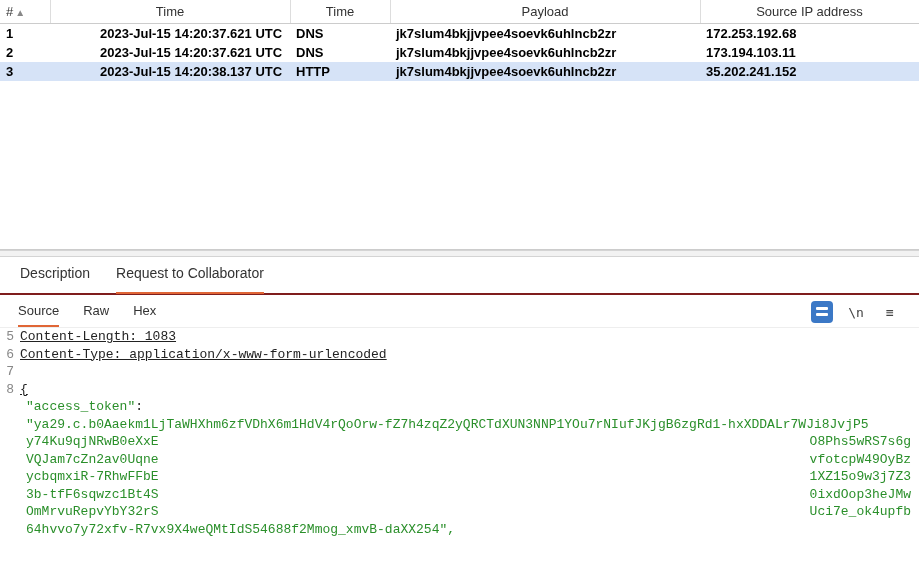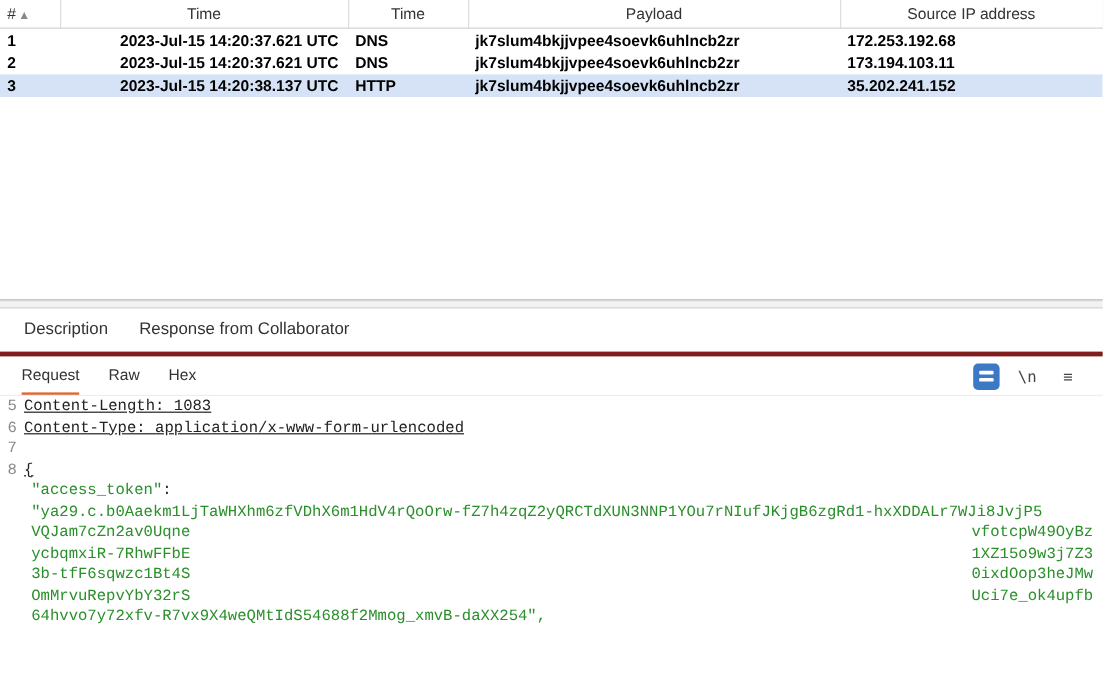--- a/index.html
+++ b/index.html
@@ -59,21 +59,21 @@
     .divider-bar {
       height: 7px;
       background: #f2f2f2;
       border-top: 1px solid #d4d4d4;
       border-bottom: 1px solid #d4d4d4;
     }
     .tabs-row1 {
       display: flex;
       gap: 26px;
       padding: 8px 20px 6px 20px;
-      border-bottom: 4px solid #7f1d1d;
+      border-bottom: 2px solid #7f1d1d;
       font-size: 14px;
       color: #333;
     }
     .tabs-row1 .tab { cursor: pointer; padding-bottom: 6px; position: relative; }
     .tabs-row1 .tab.active::after {
       content: '';
       position: absolute;
       left: 0; right: 0; bottom: -7px;
       height: 2px;
       background: #e06636;
@@ -202,25 +202,25 @@
           </tr>
         </tbody>
     </table>
   </div>
 </div>
 
 <div class="divider-bar"></div>
 
 <div class="tabs-row1">
   <div class="tab">Description</div>
-  <div class="tab">Response from Collaborator</div>
+  <div class="tab active">Request to Collaborator</div>
 </div>
 
 <div class="tabs-row2">
-  <div class="tab2 active">Request</div>
+  <div class="tab2 active">Source</div>
   <div class="tab2">Raw</div>
   <div class="tab2">Hex</div>
   <div class="toolbar-right">
     <div class="icon-btn blue">
       <svg width="14" height="12" viewBox="0 0 14 12">
           <rect x="1" y="1" width="12" height="3" rx="1" fill="#fff"></rect>
           <rect x="1" y="7" width="12" height="3" rx="1" fill="#fff"></rect>
         </svg>
     </div>
     <div class="icon-btn">\n</div>
@@ -228,19 +228,20 @@
   </div>
 </div>
 
 <div class="code-panel">
   <div class="code-line"><span class="gutter">5</span><span class="code-content">Content-Length: 1083</span></div>
   <div class="code-line"><span class="gutter">6</span><span class="code-content">Content-Type: application/x-www-form-urlencoded</span></div>
   <div class="code-line"><span class="gutter">7</span><span class="code-content"></span></div>
   <div class="code-line"><span class="gutter">8</span><span class="code-content">{</span></div>
   <div class="wrap"><span class="tok-str">"access_token"</span>:</div>
   <div class="wrap tok-str">"ya29.c.b0Aaekm1LjTaWHXhm6zfVDhX6m1HdV4rQoOrw-fZ7h4zqZ2yQRCTdXUN3NNP1YOu7rNIufJKjgB6zgRd1-hxXDDALr7WJi8JvjP5</div>
+  <div class="wrap tok-str" style="display:flex;justify-content:space-between;padding-right:4px;"><span>y74Ku9qjNRwB0eXxE</span><span>O8Phs5wRS7s6g</span></div>
   <div class="wrap tok-str" style="display:flex;justify-content:space-between;padding-right:4px;"><span>VQJam7cZn2av0Uqne</span><span>vfotcpW49OyBz</span></div>
   <div class="wrap tok-str" style="display:flex;justify-content:space-between;padding-right:4px;"><span>ycbqmxiR-7RhwFFbE</span><span>1XZ15o9w3j7Z3</span></div>
   <div class="wrap tok-str" style="display:flex;justify-content:space-between;padding-right:4px;text-align:right;"><span>3b-tfF6sqwzc1Bt4S</span><span>0ixdOop3heJMw</span></div>
   <div class="wrap tok-str" style="display:flex;justify-content:space-between;padding-right:4px;gap:32px;"><span>OmMrvuRepvYbY32rS</span><span>Uci7e_ok4upfb</span></div>
   <div class="wrap tok-str">64hvvo7y72xfv-R7vx9X4weQMtIdS54688f2Mmog_xmvB-daXX254",</div>
 
 </div>
 
 </body></html>

